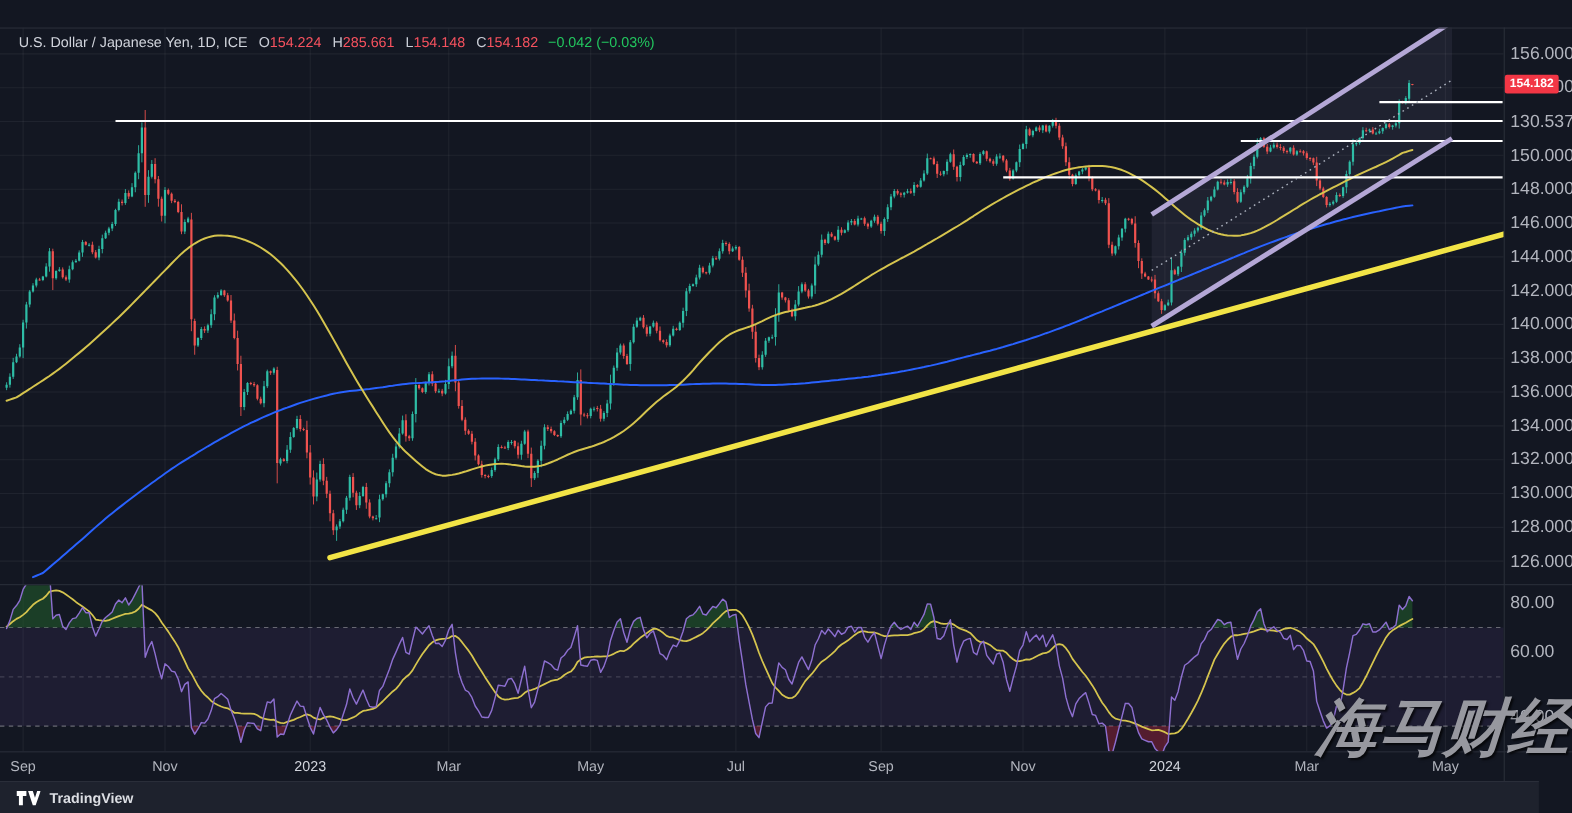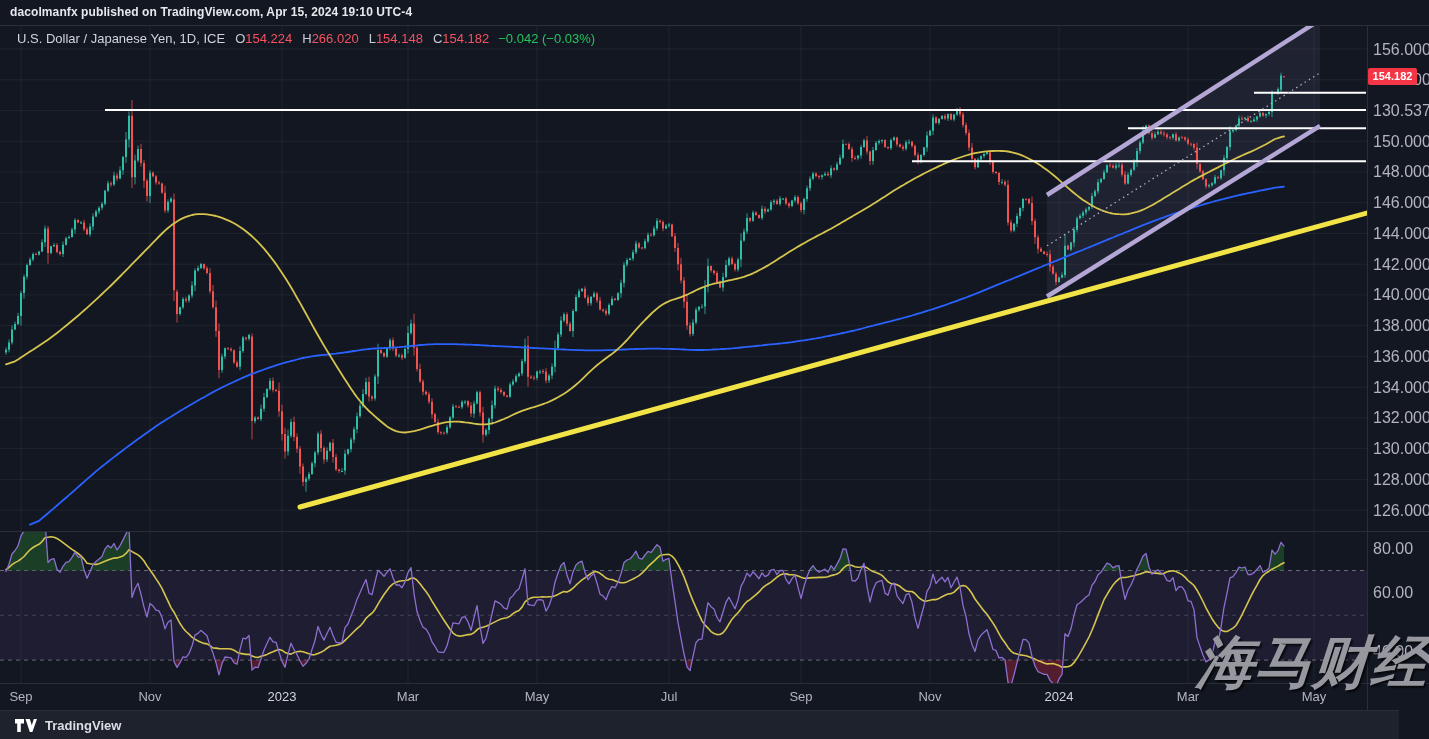--- a/index.html
+++ b/index.html
@@ -26,21 +26,20 @@
   .wm1{font-size:57px;font-weight:700;font-style:italic;color:#97989f;letter-spacing:1px;
        text-shadow:2px 2px 2px rgba(0,0,0,.7);transform:skewX(-4deg);}
   .wm2{font-size:34px;font-weight:700;font-style:italic;color:#2e7dbf;letter-spacing:6px;margin-top:4px;
        text-shadow:2px 2px 2px rgba(0,0,0,.6);}
 </style>
 </head>
 <body>
 
 <div class="stage">
 
-  <div class="attribution">dacolmanfx published on TradingView.com, Apr 15, 2024 19:10 UTC-4</div>
   <div class="topline"></div>
 
   <div id="chart-canvas"><svg width="1429" height="739" xmlns="http://www.w3.org/2000/svg">
         <rect x="0" y="0" width="1429" height="739" fill="#131722"></rect>
         <defs>
           <clipPath id="cpP">
             <rect x="0" y="25" width="1367" height="506"></rect>
           </clipPath>
 <clipPath id="cpR">
             <rect x="0" y="532" width="1367" height="151"></rect>
@@ -107,21 +106,21 @@
           <line x1="0" y1="615.3" x2="1367" y2="615.3" stroke="rgba(255,255,255,0.16)" stroke-width="1" stroke-dasharray="4 4"></line>
           <line x1="0" y1="660.1" x2="1367" y2="660.1" stroke="rgba(255,255,255,0.35)" stroke-width="1" stroke-dasharray="4 4"></line>
           <path d="M6.4 570.5L9.0 564.2L12.0 554.0L15.0 550.5L18.0 545.8L21.0 535.9L24.0 530.9L27.0 528.0L30.0 526.7L33.0 525.5L36.0 526.4L39.0 525.7L42.0 523.6L45.0 520.9L48.0 562.6L51.0 559.3L54.0 558.7L57.0 569.3L58.2 570.5ZM60.9 570.5L63.0 566.3L66.0 562.4L69.0 561.7L72.0 557.3L75.0 552.3L78.0 557.0L81.0 556.9L84.0 569.7L84.3 570.5ZM90.6 570.5L93.0 564.7L96.0 561.4L99.0 559.0L102.0 556.4L105.0 549.1L108.0 545.4L111.0 547.9L114.0 543.5L117.0 550.0L120.0 545.7L123.0 539.9L126.0 533.9L129.0 528.1L130.8 570.5ZM377.9 570.5L378.0 570.1L378.4 570.5ZM388.6 570.5L390.0 568.8L390.6 570.5ZM409.2 570.5L411.0 567.6L411.3 570.5ZM524.5 570.5L525.0 568.8L525.1 570.5ZM559.1 570.5L561.0 565.5L564.0 562.4L565.9 570.5ZM573.6 570.5L576.0 564.9L579.0 562.3L582.0 561.2L584.5 570.5ZM621.9 570.5L624.0 562.5L627.0 560.0L630.0 559.0L633.0 555.6L636.0 551.2L639.0 558.2L642.0 559.1L645.0 555.0L648.0 551.3L651.0 552.5L654.0 548.7L657.0 544.7L660.0 547.2L663.0 561.3L666.0 559.3L669.0 558.5L670.5 570.5ZM770.8 570.5L771.0 570.2L774.0 569.3L774.7 570.5ZM782.4 570.5L783.0 570.5L783.0 570.5ZM809.5 570.5L810.0 569.3L813.0 565.7L816.0 569.8L816.9 570.5ZM822.2 570.5L825.0 569.2L826.2 570.5ZM828.8 570.5L831.0 565.7L834.0 569.4L837.0 564.1L840.0 558.6L843.0 549.0L846.0 549.2L849.0 561.4L850.4 570.5ZM860.6 570.5L861.0 569.5L864.0 563.4L864.9 570.5ZM1102.2 570.5L1104.0 567.7L1107.0 563.2L1110.0 564.3L1113.0 567.9L1116.0 566.1L1119.0 565.7L1119.8 570.5ZM1136.5 570.5L1137.0 569.0L1140.0 563.3L1143.0 556.1L1146.0 553.4L1149.0 567.0L1150.4 570.5ZM1156.8 570.5L1158.0 569.8L1158.7 570.5ZM1237.2 570.5L1239.0 567.1L1242.0 568.0L1245.0 567.0L1246.4 570.5ZM1255.9 570.5L1257.0 569.3L1260.0 565.6L1262.2 570.5ZM1266.3 570.5L1269.0 568.2L1272.0 550.1L1275.0 554.1L1278.0 550.6L1281.0 542.3L1284.0 546.1L1284.0 570.5Z" fill="rgba(34,94,44,0.55)"></path>
           <path d="M173.9 660.1L174.0 661.5L177.0 667.4L180.0 662.7L181.3 660.1ZM215.2 660.1L216.0 662.7L219.0 674.8L222.0 663.6L223.6 660.1ZM232.4 660.1L234.0 662.7L237.0 664.3L237.9 660.1ZM251.1 660.1L252.0 670.1L255.0 667.2L258.0 667.7L260.6 660.1ZM281.6 660.1L282.0 661.2L285.0 667.3L286.6 660.1ZM299.6 660.1L300.0 661.0L303.0 666.3L306.0 663.3L308.2 660.1ZM685.4 660.1L687.0 666.8L690.0 670.6L692.2 660.1ZM1005.0 660.1L1008.0 682.4L1011.0 685.6L1014.0 674.8L1017.0 662.8L1017.7 660.1ZM1033.1 660.1L1035.0 666.0L1038.0 671.7L1041.0 673.0L1044.0 674.3L1047.0 674.3L1050.0 680.4L1053.0 683.5L1056.0 686.8L1059.0 678.9L1062.0 674.5L1063.1 660.1ZM1205.2 660.1L1206.0 661.9L1208.7 660.1Z" fill="rgba(150,35,60,0.5)"></path>
           <path d="M6.0 569.7L9.0 567.3L12.0 564.7L15.0 562.6L18.0 561.1L21.0 559.0L24.0 556.5L27.0 553.0L30.0 549.8L33.0 547.5L36.0 545.7L39.0 544.3L42.0 541.6L45.0 537.8L48.0 537.2L51.0 536.8L54.0 537.2L57.0 538.5L60.0 540.4L63.0 542.6L66.0 544.8L69.0 547.2L72.0 549.4L75.0 551.3L78.0 553.5L81.0 555.8L84.0 559.1L87.0 563.2L90.0 563.8L93.0 564.2L96.0 564.4L99.0 563.7L102.0 562.5L105.0 561.3L108.0 560.1L111.0 559.1L114.0 558.1L117.0 557.9L120.0 557.1L123.0 555.9L126.0 553.4L129.0 549.8L132.0 551.6L135.0 553.3L138.0 554.9L141.0 557.4L144.0 561.0L147.0 565.9L150.0 570.0L153.0 574.2L156.0 578.9L159.0 583.3L162.0 588.4L165.0 594.8L168.0 601.1L171.0 607.6L174.0 612.2L177.0 617.8L180.0 623.5L183.0 627.9L186.0 631.5L189.0 634.1L192.0 637.2L195.0 639.3L198.0 640.9L201.0 642.3L204.0 643.4L207.0 643.9L210.0 645.6L213.0 648.0L216.0 648.1L219.0 648.6L222.0 648.7L225.0 648.7L228.0 648.7L231.0 649.0L234.0 650.2L237.0 652.2L240.0 653.4L243.0 653.9L246.0 654.4L249.0 654.3L252.0 656.1L255.0 657.1L258.0 657.5L261.0 656.3L264.0 655.4L267.0 654.4L270.0 653.0L273.0 651.8L276.0 650.4L279.0 649.5L282.0 650.3L285.0 652.4L288.0 653.5L291.0 654.1L294.0 652.6L297.0 651.7L300.0 651.2L303.0 651.7L306.0 652.7L309.0 653.8L312.0 654.7L315.0 654.6L318.0 653.4L321.0 652.2L324.0 650.6L327.0 648.2L330.0 646.3L333.0 645.8L336.0 645.2L339.0 644.4L342.0 643.1L345.0 640.3L348.0 637.5L351.0 634.5L354.0 631.5L357.0 628.6L360.0 626.2L363.0 622.7L366.0 618.4L369.0 615.5L372.0 613.2L375.0 609.4L378.0 604.2L381.0 599.2L384.0 594.5L387.0 590.6L390.0 586.6L393.0 583.9L396.0 582.2L399.0 581.2L402.0 580.8L405.0 580.5L408.0 580.0L411.0 578.2L414.0 578.1L417.0 580.2L420.0 583.8L423.0 587.7L426.0 591.5L429.0 595.9L432.0 601.1L435.0 606.0L438.0 610.7L441.0 615.6L444.0 620.2L447.0 624.7L450.0 629.2L453.0 633.1L456.0 635.2L459.0 636.1L462.0 635.9L465.0 635.2L468.0 634.6L471.0 634.4L474.0 632.7L477.0 629.8L480.0 627.9L483.0 627.3L486.0 626.3L489.0 624.9L492.0 623.4L495.0 621.9L498.0 620.4L501.0 619.0L504.0 618.3L507.0 617.8L510.0 616.1L513.0 613.6L516.0 611.7L519.0 610.5L522.0 607.1L525.0 601.8L528.0 599.4L531.0 597.9L534.0 597.3L537.0 597.2L540.0 597.0L543.0 596.7L546.0 597.0L549.0 596.7L552.0 596.7L555.0 595.7L558.0 594.4L561.0 592.8L564.0 591.6L567.0 592.0L570.0 590.5L573.0 588.2L576.0 585.2L579.0 582.5L582.0 579.8L585.0 577.8L588.0 575.6L591.0 573.4L594.0 571.7L597.0 571.8L600.0 573.3L603.0 575.5L606.0 578.1L609.0 579.3L612.0 579.5L615.0 580.7L618.0 581.9L621.0 582.7L624.0 582.8L627.0 581.9L630.0 580.4L633.0 579.0L636.0 577.4L639.0 575.6L642.0 573.1L645.0 570.2L648.0 566.7L651.0 563.9L654.0 561.2L657.0 558.1L660.0 555.6L663.0 554.7L666.0 554.5L669.0 554.4L672.0 556.1L675.0 559.3L678.0 564.4L681.0 570.2L684.0 576.9L687.0 584.9L690.0 593.4L693.0 600.9L696.0 607.6L699.0 614.3L702.0 620.9L705.0 625.0L708.0 628.1L711.0 631.6L714.0 633.5L717.0 634.6L720.0 634.5L723.0 632.7L726.0 629.0L729.0 624.0L732.0 619.2L735.0 615.8L738.0 612.7L741.0 608.9L744.0 604.8L747.0 601.5L750.0 599.6L753.0 597.1L756.0 594.7L759.0 591.9L762.0 588.4L765.0 585.9L768.0 584.0L771.0 582.1L774.0 579.6L777.0 577.2L780.0 575.1L783.0 574.0L786.0 573.9L789.0 574.6L792.0 574.8L795.0 575.0L798.0 575.9L801.0 577.3L804.0 578.3L807.0 578.3L810.0 577.9L813.0 577.6L816.0 577.6L819.0 577.4L822.0 577.4L825.0 577.3L828.0 576.8L831.0 575.6L834.0 574.9L837.0 574.1L840.0 572.1L843.0 568.5L846.0 565.8L849.0 564.7L852.0 565.5L855.0 566.7L858.0 567.2L861.0 567.0L864.0 566.5L867.0 567.8L870.0 569.9L873.0 571.6L876.0 572.6L879.0 573.8L882.0 575.4L885.0 578.5L888.0 581.8L891.0 583.6L894.0 583.7L897.0 584.8L900.0 586.3L903.0 588.8L906.0 591.0L909.0 591.5L912.0 591.5L915.0 593.5L918.0 596.8L921.0 599.3L924.0 601.1L927.0 601.0L930.0 600.3L933.0 599.5L936.0 599.6L939.0 598.4L942.0 596.8L945.0 595.3L948.0 594.0L951.0 593.6L954.0 592.2L957.0 589.3L960.0 586.3L963.0 585.5L966.0 586.3L969.0 589.3L972.0 593.5L975.0 599.0L978.0 603.0L981.0 606.9L984.0 610.9L987.0 614.3L990.0 618.7L993.0 623.1L996.0 628.0L999.0 633.7L1002.0 638.8L1005.0 642.7L1008.0 647.4L1011.0 651.1L1014.0 653.3L1017.0 654.1L1020.0 654.9L1023.0 655.2L1026.0 655.7L1029.0 656.7L1032.0 657.9L1035.0 659.1L1038.0 660.6L1041.0 661.7L1044.0 662.9L1047.0 663.9L1050.0 663.8L1053.0 663.6L1056.0 664.5L1059.0 665.6L1062.0 667.3L1065.0 666.9L1068.0 666.7L1071.0 665.6L1074.0 662.7L1077.0 658.3L1080.0 653.4L1083.0 648.2L1086.0 642.7L1089.0 637.0L1092.0 630.2L1095.0 622.9L1098.0 614.9L1101.0 607.3L1104.0 599.7L1107.0 594.6L1110.0 589.5L1113.0 585.1L1116.0 581.6L1119.0 578.8L1122.0 577.5L1125.0 577.5L1128.0 577.0L1131.0 576.3L1134.0 575.7L1137.0 574.8L1140.0 574.0L1143.0 572.9L1146.0 571.8L1149.0 572.1L1152.0 572.8L1155.0 573.1L1158.0 573.4L1161.0 573.9L1164.0 573.2L1167.0 571.8L1170.0 571.2L1173.0 570.7L1176.0 571.6L1179.0 572.9L1182.0 574.6L1185.0 577.1L1188.0 580.5L1191.0 582.9L1194.0 585.5L1197.0 590.2L1200.0 595.7L1203.0 601.5L1206.0 607.8L1209.0 613.4L1212.0 618.7L1215.0 623.3L1218.0 627.1L1221.0 630.0L1224.0 631.4L1227.0 631.5L1230.0 629.9L1233.0 628.1L1236.0 625.5L1239.0 620.4L1242.0 614.8L1245.0 608.5L1248.0 602.3L1251.0 596.2L1254.0 590.3L1257.0 585.1L1260.0 579.5L1263.0 575.6L1266.0 573.0L1269.0 571.2L1272.0 569.2L1275.0 567.6L1278.0 566.1L1281.0 564.3L1284.0 562.7" fill="none" stroke="#d5c44e" stroke-width="1.6" stroke-linejoin="round" stroke-linecap="round"></path>
           <path d="M6.0 571.4L9.0 564.2L12.0 554.0L15.0 550.5L18.0 545.8L21.0 535.9L24.0 530.9L27.0 528.0L30.0 526.7L33.0 525.5L36.0 526.4L39.0 525.7L42.0 523.6L45.0 520.9L48.0 562.6L51.0 559.3L54.0 558.7L57.0 569.3L60.0 572.3L63.0 566.3L66.0 562.4L69.0 561.7L72.0 557.3L75.0 552.3L78.0 557.0L81.0 556.9L84.0 569.7L87.0 578.3L90.0 571.8L93.0 564.7L96.0 561.4L99.0 559.0L102.0 556.4L105.0 549.1L108.0 545.4L111.0 547.9L114.0 543.5L117.0 550.0L120.0 545.7L123.0 539.9L126.0 533.9L129.0 528.1L132.0 597.5L135.0 588.8L138.0 583.2L141.0 594.4L144.0 607.1L147.0 617.0L150.0 603.5L153.0 605.9L156.0 610.1L159.0 610.9L162.0 617.3L165.0 628.8L168.0 622.2L171.0 619.9L174.0 661.5L177.0 667.4L180.0 662.7L183.0 656.9L186.0 657.4L189.0 653.6L192.0 646.0L195.0 635.1L198.0 633.4L201.0 630.4L204.0 632.9L207.0 635.7L210.0 645.6L213.0 653.1L216.0 662.7L219.0 674.8L222.0 663.6L225.0 657.0L228.0 657.4L231.0 657.8L234.0 662.7L237.0 664.3L240.0 649.6L243.0 638.1L246.0 638.8L249.0 635.4L252.0 670.1L255.0 667.2L258.0 667.7L261.0 659.1L264.0 650.0L267.0 643.5L270.0 637.3L273.0 641.9L276.0 642.3L279.0 652.1L282.0 661.2L285.0 667.3L288.0 654.1L291.0 643.2L294.0 649.7L297.0 654.5L300.0 661.0L303.0 666.3L306.0 663.3L309.0 659.0L312.0 649.6L315.0 640.5L318.0 626.4L321.0 634.3L324.0 640.1L327.0 633.5L330.0 627.3L333.0 635.5L336.0 642.2L339.0 643.0L342.0 642.4L345.0 627.7L348.0 624.0L351.0 616.1L354.0 608.4L357.0 599.4L360.0 592.8L363.0 585.8L366.0 579.5L369.0 593.1L372.0 594.7L375.0 582.1L378.0 570.1L381.0 573.0L384.0 576.4L387.0 572.4L390.0 568.8L393.0 577.8L396.0 585.0L399.0 584.8L402.0 587.7L405.0 581.9L408.0 572.5L411.0 567.6L414.0 593.6L417.0 611.5L420.0 620.4L423.0 627.3L426.0 629.1L429.0 634.0L432.0 641.8L435.0 646.3L438.0 651.8L441.0 652.3L444.0 652.3L447.0 645.8L450.0 634.6L453.0 622.9L456.0 623.3L459.0 623.8L462.0 617.5L465.0 616.7L468.0 621.8L471.0 630.3L474.0 617.7L477.0 605.7L480.0 626.3L483.0 643.4L486.0 638.2L489.0 626.5L492.0 614.0L495.0 600.9L498.0 602.4L501.0 604.3L504.0 608.0L507.0 609.2L510.0 598.2L513.0 595.7L516.0 591.2L519.0 588.7L522.0 579.1L525.0 568.8L528.0 604.5L531.0 605.2L534.0 605.7L537.0 600.2L540.0 599.6L543.0 600.3L546.0 611.2L549.0 605.8L552.0 597.3L555.0 582.2L558.0 573.2L561.0 565.5L564.0 562.4L567.0 575.0L570.0 583.9L573.0 571.9L576.0 564.9L579.0 562.3L582.0 561.2L585.0 572.4L588.0 579.8L591.0 575.7L594.0 573.6L597.0 583.2L600.0 594.2L603.0 595.9L606.0 599.7L609.0 591.8L612.0 586.4L615.0 587.9L618.0 582.2L621.0 573.9L624.0 562.5L627.0 560.0L630.0 559.0L633.0 555.6L636.0 551.2L639.0 558.2L642.0 559.1L645.0 555.0L648.0 551.3L651.0 552.5L654.0 548.7L657.0 544.7L660.0 547.2L663.0 561.3L666.0 559.3L669.0 558.5L672.0 582.2L675.0 601.7L678.0 622.4L681.0 638.4L684.0 654.0L687.0 666.8L690.0 670.6L693.0 656.4L696.0 642.6L699.0 639.3L702.0 639.1L705.0 619.2L708.0 602.6L711.0 606.7L714.0 608.9L717.0 617.5L720.0 621.8L723.0 612.0L726.0 602.2L729.0 597.2L732.0 603.0L735.0 608.7L738.0 600.1L741.0 586.4L744.0 580.7L747.0 573.1L750.0 576.5L753.0 571.8L756.0 575.0L759.0 578.8L762.0 572.9L765.0 576.6L768.0 575.1L771.0 570.2L774.0 569.3L777.0 574.7L780.0 570.5L783.0 570.5L786.0 579.4L789.0 583.8L792.0 578.7L795.0 575.2L798.0 587.2L801.0 598.7L804.0 586.5L807.0 576.7L810.0 569.3L813.0 565.7L816.0 569.8L819.0 572.2L822.0 570.6L825.0 569.2L828.0 572.3L831.0 565.7L834.0 569.4L837.0 564.1L840.0 558.6L843.0 549.0L846.0 549.2L849.0 561.4L852.0 580.5L855.0 581.2L858.0 578.0L861.0 569.5L864.0 563.4L867.0 586.4L870.0 602.0L873.0 590.0L876.0 582.9L879.0 581.3L882.0 580.4L885.0 593.1L888.0 595.2L891.0 585.8L894.0 582.9L897.0 595.8L900.0 599.8L903.0 603.6L906.0 594.7L909.0 593.6L912.0 602.3L915.0 617.9L918.0 628.4L921.0 616.5L924.0 605.8L927.0 591.3L930.0 586.4L933.0 574.2L936.0 583.5L939.0 580.0L942.0 577.2L945.0 581.9L948.0 577.4L951.0 587.8L954.0 582.3L957.0 577.1L960.0 587.0L963.0 605.3L966.0 616.5L969.0 633.8L972.0 644.4L975.0 651.5L978.0 639.9L981.0 635.1L984.0 632.2L987.0 629.7L990.0 639.2L993.0 649.5L996.0 650.4L999.0 657.9L1002.0 657.4L1005.0 660.0L1008.0 682.4L1011.0 685.6L1014.0 674.8L1017.0 662.8L1020.0 651.4L1023.0 639.4L1026.0 639.6L1029.0 643.1L1032.0 656.4L1035.0 666.0L1038.0 671.7L1041.0 673.0L1044.0 674.3L1047.0 674.3L1050.0 680.4L1053.0 683.5L1056.0 686.8L1059.0 678.9L1062.0 674.5L1065.0 633.7L1068.0 636.6L1071.0 628.8L1074.0 615.4L1077.0 604.8L1080.0 602.7L1083.0 599.9L1086.0 597.1L1089.0 594.9L1092.0 585.2L1095.0 581.5L1098.0 574.7L1101.0 572.3L1104.0 567.7L1107.0 563.2L1110.0 564.3L1113.0 567.9L1116.0 566.1L1119.0 565.7L1122.0 584.5L1125.0 599.4L1128.0 590.0L1131.0 585.0L1134.0 577.9L1137.0 569.0L1140.0 563.3L1143.0 556.1L1146.0 553.4L1149.0 567.0L1152.0 574.3L1155.0 571.6L1158.0 569.8L1161.0 573.1L1164.0 574.8L1167.0 580.4L1170.0 581.4L1173.0 577.6L1176.0 590.6L1179.0 586.7L1182.0 586.9L1185.0 591.3L1188.0 600.9L1191.0 601.4L1194.0 609.9L1197.0 637.6L1200.0 646.6L1203.0 655.3L1206.0 661.9L1209.0 659.9L1212.0 655.2L1215.0 642.0L1218.0 643.3L1221.0 627.1L1224.0 607.3L1227.0 593.3L1230.0 577.8L1233.0 576.7L1236.0 572.7L1239.0 567.1L1242.0 568.0L1245.0 567.0L1248.0 574.6L1251.0 574.5L1254.0 572.6L1257.0 569.3L1260.0 565.6L1263.0 572.3L1266.0 570.7L1269.0 568.2L1272.0 550.1L1275.0 554.1L1278.0 550.6L1281.0 542.3L1284.0 546.1" fill="none" stroke="#8d6fd0" stroke-width="1.3" stroke-linejoin="round" stroke-linecap="round"></path>
         </g>
       </svg></div>
 
   <div class="legend">
-    <span>U.S. Dollar / Japanese Yen, 1D, ICE</span><span id="legend-ohlc"><span class="ok">O</span><span class="ov">154.224</span><span class="ok">H</span><span class="ov">266.020</span><span class="ok">L</span><span class="ov">154.148</span><span class="ok">C</span><span class="ov">154.182</span></span><span class="chg">−0.042 (−0.03%)</span>
+    <span>U.S. Dollar / Japanese Yen, 1D, ICE</span><span id="legend-ohlc"><span class="ok">O</span><span class="ov">154.224</span><span class="ok">H</span><span class="ov">285.661</span><span class="ok">L</span><span class="ov">154.148</span><span class="ok">C</span><span class="ov">154.182</span></span><span class="chg">−0.042 (−0.03%)</span>
   </div>
 
   <div id="price-axis">
       <div class="axis-label" style="top: 41.52px;">156.000</div>
       <div class="axis-label" style="top: 72.26px;">154.000</div>
       <div class="axis-label" style="top: 103px;">130.537</div>
       <div class="axis-label" style="top: 133.74px;">150.000</div>
       <div class="axis-label" style="top: 164.48px;">148.000</div>
       <div class="axis-label" style="top: 195.22px;">146.000</div>
       <div class="axis-label" style="top: 225.96px;">144.000</div>

